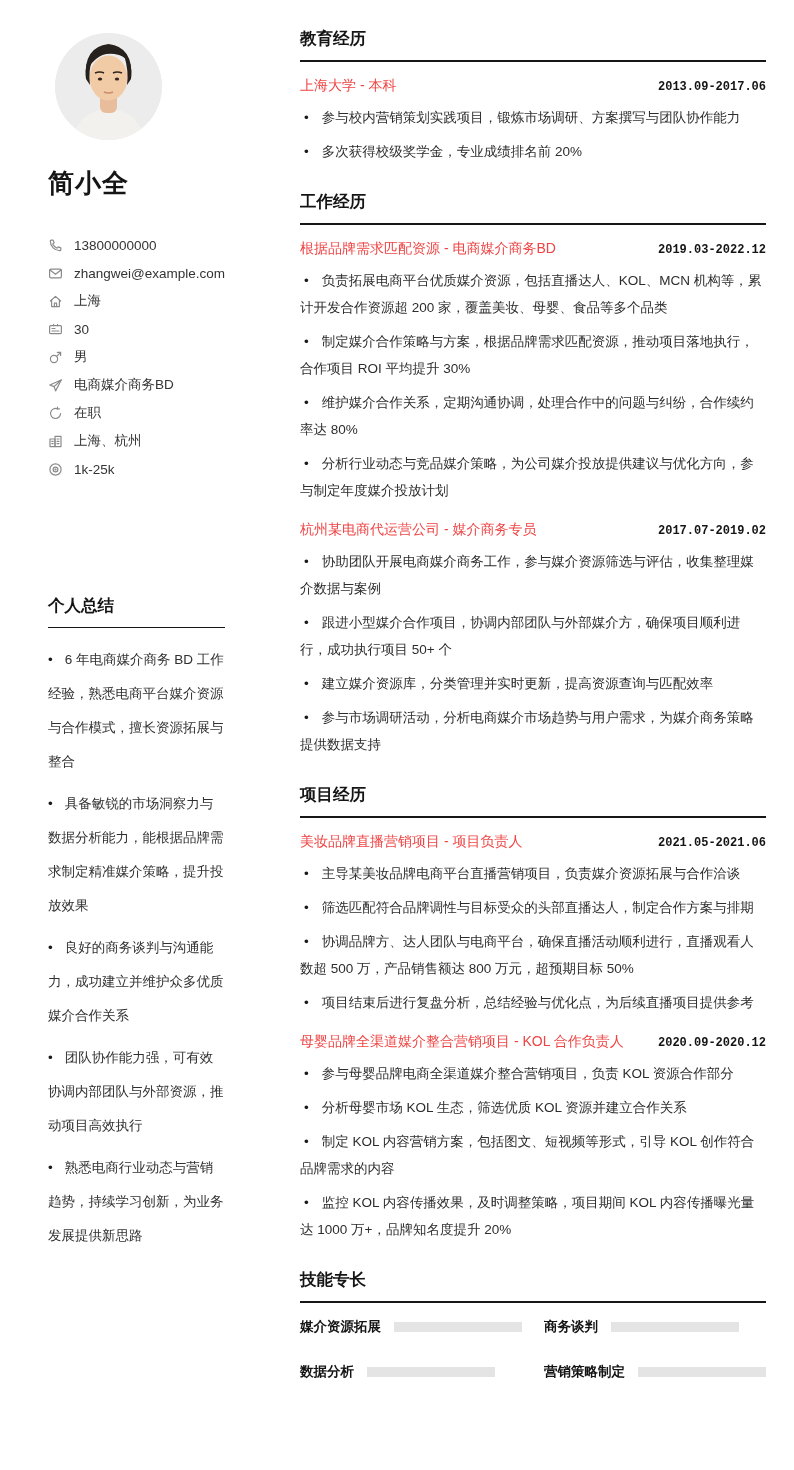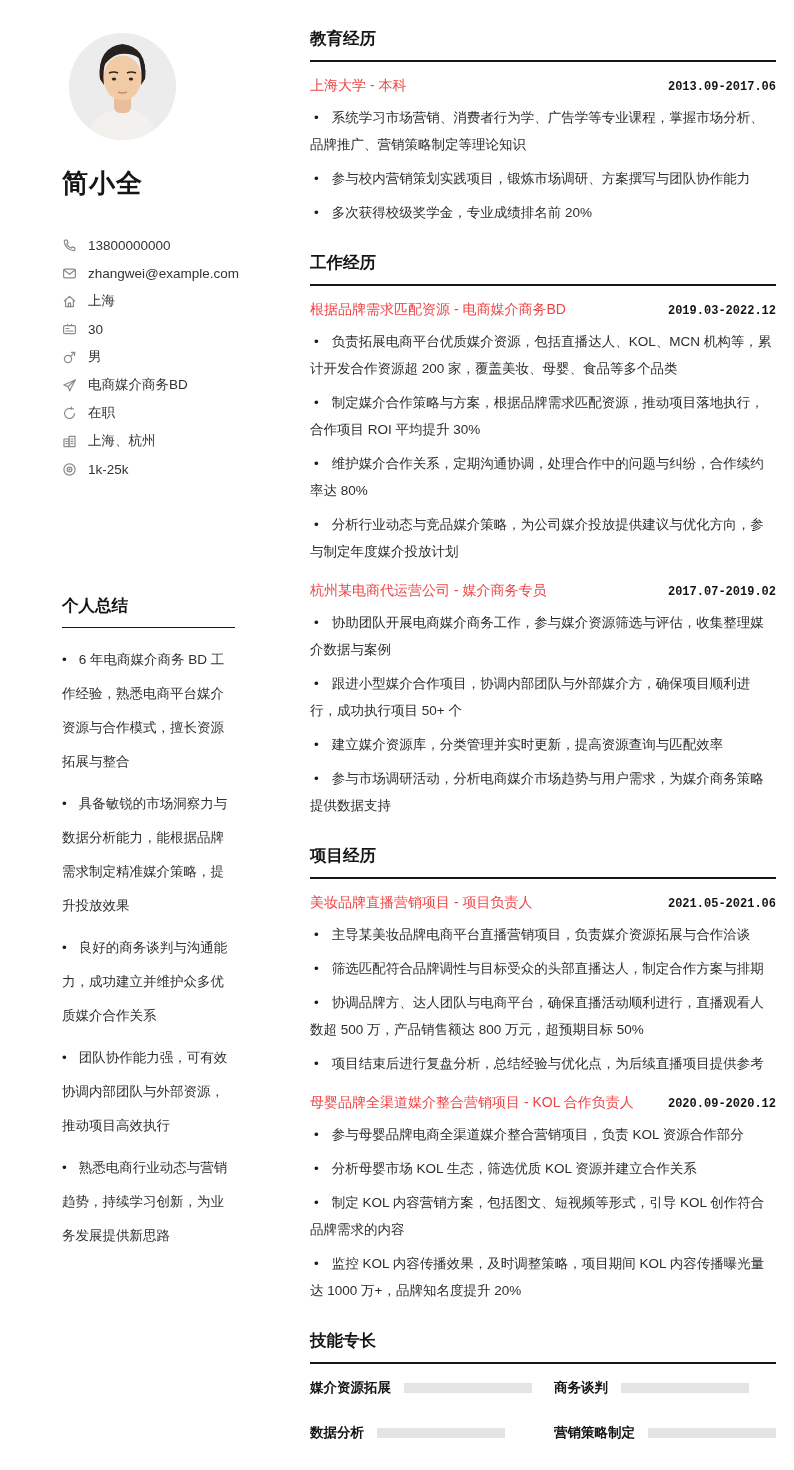--- a/index.html
+++ b/index.html
@@ -5,21 +5,21 @@
   * { margin:0; padding:0; box-sizing:border-box; }
   html,body { background:#fff; }
   body {
     width:794px; height:1470px; overflow:hidden;
     font-family:"Liberation Sans","DejaVu Sans",sans-serif;
     color:#2d2d2d;
   }
   .page { display:flex; width:794px; height:1470px; }
 
   
-  .sidebar { width:263px; padding:33px 28px 0 62px; }
+  .sidebar { width:263px; padding:33px 28px 0 48px; }
   .avatar-wrap { width:107px; height:107px; border-radius:50%; overflow:hidden; margin-left:7px; background:#ececec; }
   .avatar-wrap svg { display:block; }
   .name { margin-top:26px; font-size:26px; font-weight:bold; color:#151515; letter-spacing:1px; }
   .contacts { margin-top:30px; }
   .c-item { display:flex; align-items:center; height:28px; }
   .c-item .ic { width:15px; height:15px; flex:0 0 15px; margin-right:11px; display:flex; align-items:center; justify-content:center; }
   .c-item .ic svg { width:15px; height:15px; stroke:#8a8a8a; fill:none; stroke-width:1.2; stroke-linecap:round; stroke-linejoin:round; }
   .c-item .val { font-size:13.5px; color:#333; }
 
   .sb-section { margin-top:112px; }
@@ -179,21 +179,20 @@
 
   <main class="main">
 
     <section>
       <h2 class="sec">教育经历</h2>
       <div class="entry">
         <div class="entry-h">
           <span class="t">上海大学 - 本科</span>
           <span class="d">2013.09-2017.06</span>
         </div>
-        <div class="li">系统学习市场营销、消费者行为学、广告学等专业课程，掌握市场分析、品牌推广、营销策略制定等理论知识</div>
         <div class="li">参与校内营销策划实践项目，锻炼市场调研、方案撰写与团队协作能力</div>
         <div class="li">多次获得校级奖学金，专业成绩排名前 20%</div>
       </div>
     </section>
 
     <section>
       <h2 class="sec">工作经历</h2>
       <div class="entry">
         <div class="entry-h">
           <span class="t">根据品牌需求匹配资源 - 电商媒介商务BD</span>

